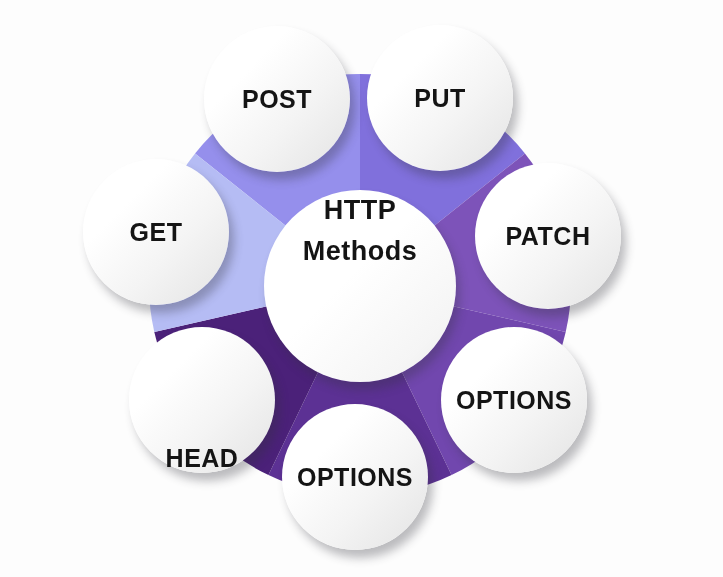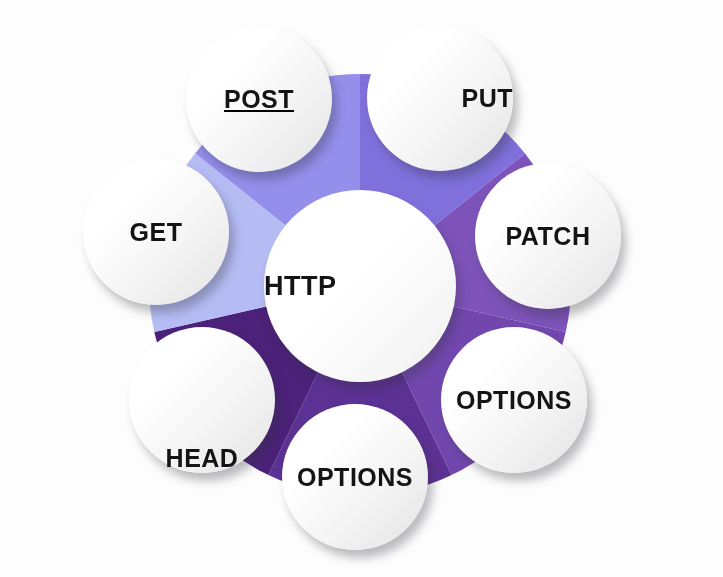--- a/index.html
+++ b/index.html
@@ -39,20 +39,21 @@
     color: #141414;
     letter-spacing: 0.5px;
     white-space: nowrap;
   }
   .center-circle {
     position: absolute;
     border-radius: 50%;
     background: linear-gradient(135deg, #ffffff 45%, #f5f5f5 82%, #e9e9e9 100%);
     box-shadow: 4px 8px 10px rgba(50, 50, 60, 0.30);
     display: flex;
+    flex-direction: column;
     align-items: center;
     justify-content: flex-start;
     z-index: 2;
     text-align: center;
   }
   .center-line {
     font-weight: 700;
     font-size: 27px;
     color: #141414;
     line-height: 1.5;
@@ -67,24 +68,24 @@
       <path d="M 360 285 L 195.04 153.43 A 211 211 0 0 1 360.02 74.00 Z" fill="#958fec"></path>
       <path d="M 360 285 L 359.98 74.00 A 211 211 0 0 1 524.96 153.43 Z" fill="#8070dc"></path>
       <path d="M 360 285 L 524.96 153.43 A 211 211 0 0 1 565.71 331.94 Z" fill="#7d53b9"></path>
       <path d="M 360 285 L 565.71 331.94 A 211 211 0 0 1 451.55 475.10 Z" fill="#7147ae"></path>
       <path d="M 360 285 L 451.55 475.10 A 211 211 0 0 1 268.45 475.10 Z" fill="#5c3194"></path>
       <path d="M 360 285 L 268.45 475.10 A 211 211 0 0 1 154.29 331.94 Z" fill="#4b2179"></path>
       <path d="M 360 285 L 154.29 331.94 A 211 211 0 0 1 195.04 153.43 Z" fill="#b5bcf4"></path>
     </svg>
 
   <div id="nodes">
-      <div class="node" style="left: 186px; top: 26px; height: 146px; width: 146px; text-decoration: underline;">
+      <div class="node" style="left: 204px; top: 26px; height: 146px; width: 146px;">
         <span class="node-label">POST</span>
       </div>
-      <div class="node" style="left: 367px; top: 25px; height: 146px; width: 146px; justify-content: flex-end;">
+      <div class="node" style="left: 367px; top: 25px; height: 146px; width: 146px;">
         <span class="node-label">PUT</span>
       </div>
       <div class="node" style="left: 475px; top: 163px; height: 146px; width: 146px; align-items: center;">
         <span class="node-label">PATCH</span>
       </div>
       <div class="node" style="left: 441px; top: 327px; height: 146px; width: 146px;">
         <span class="node-label">OPTIONS</span>
       </div>
       <div class="node" style="left: 282px; top: 404px; height: 146px; width: 146px; text-align: right;">
         <span class="node-label">OPTIONS</span>
@@ -92,14 +93,15 @@
       <div class="node" style="left: 129px; top: 327px; height: 146px; width: 146px; align-items: flex-end;">
         <span class="node-label">HEAD</span>
       </div>
       <div class="node" style="left: 83px; top: 159px; height: 146px; width: 146px;">
         <span class="node-label">GET</span>
       </div>
     </div>
 
   <div class="center-circle" id="center-circle" style="left: 264px; top: 190px; height: 192px; width: 192px;">
     <span class="center-line">HTTP</span>
+    <span class="center-line">Methods</span>
   </div>
 </div>
 
 </body></html>

